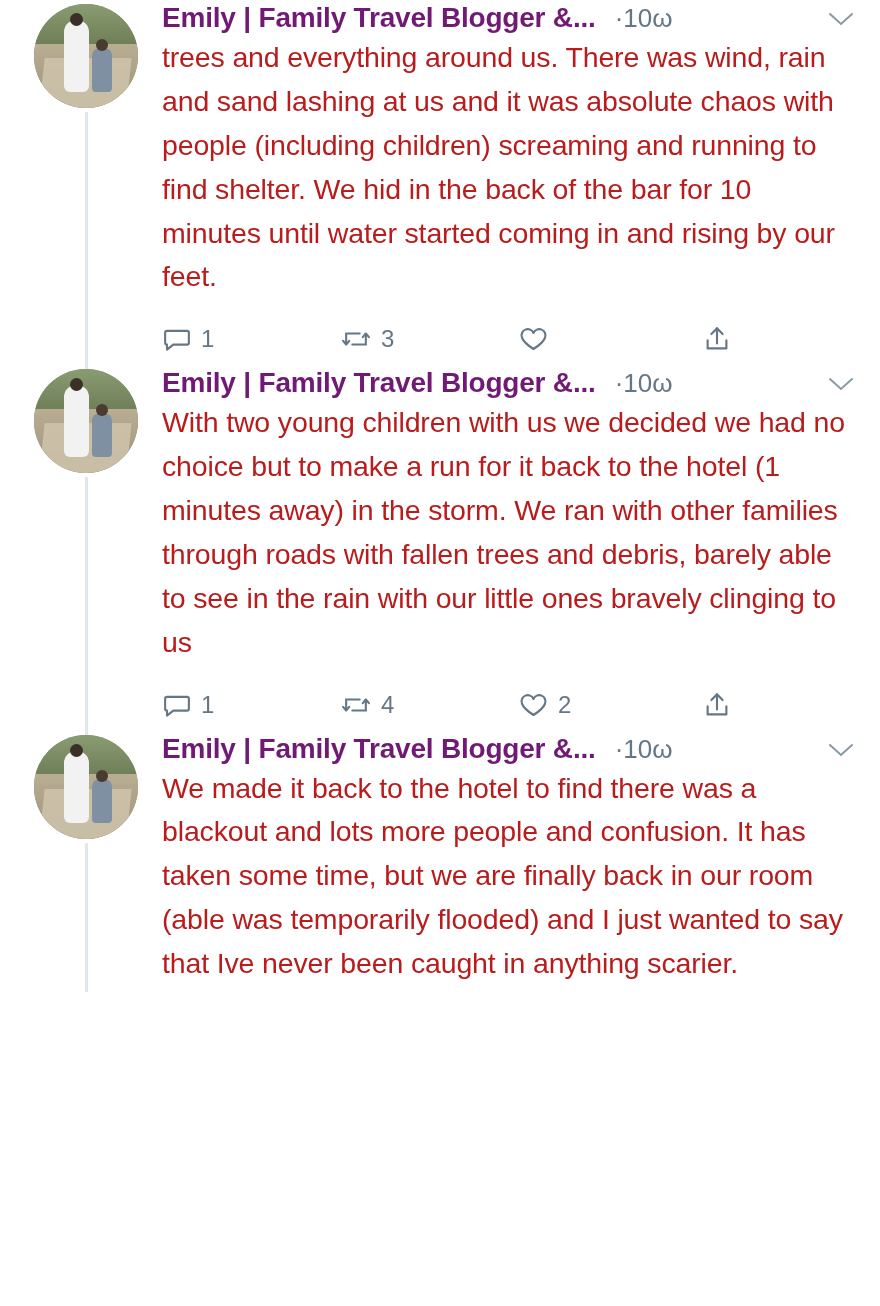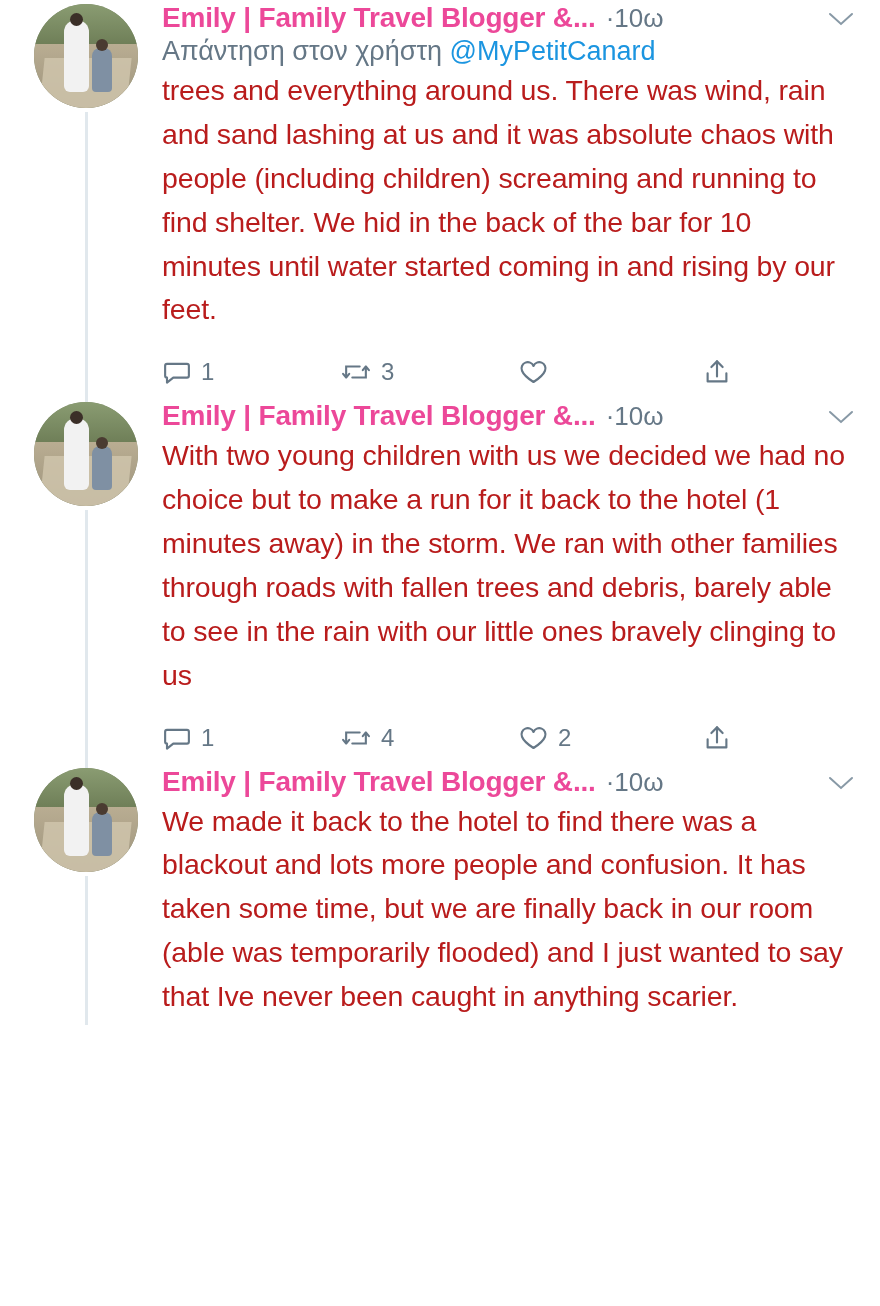--- a/index.html
+++ b/index.html
@@ -108,27 +108,27 @@
 
   .head-row {
     display: flex;
     align-items: baseline;
     gap: 6px;
     white-space: nowrap;
   }
   .display-name {
     font-size: 28px;
     font-weight: bold;
-    color: #ec4899;
+    color: #701a75;
     letter-spacing: -0.2px;
   }
   .meta-dot-time {
     font-size: 26px;
     color: #657786;
-    margin-left: 4px;
+    margin-left: 13px;
   }
   .caret {
     margin-left: auto;
     color: #8899a6;
     font-size: 22px;
     line-height: 1;
     padding-left: 14px;
   }
   .caret svg { display:block; }
 
@@ -190,24 +190,20 @@
     <div class="body-col">
       <div class="head-row">
         <span class="display-name">Emily | Family Travel Blogger &amp;...</span>
         <span class="meta-dot-time">·10ω</span>
         <span class="caret">
           <svg width="26" height="16" viewBox="0 0 26 16">
               <path d="M2 3 L13 13 L24 3" fill="none" stroke="#8899a6" stroke-width="2" stroke-linecap="round"></path>
             </svg>
         </span>
       </div>
-      <div class="reply-line">
-        <span>Απάντηση στον χρήστη</span>
-        <span class="handle">@MyPetitCanard</span>
-      </div>
       <div class="tweet-text">trees and everything around us. There was wind, rain and sand lashing at us and it was absolute chaos with people (including children) screaming and running to find shelter. We hid in the back of the bar for 10 minutes until water started coming in and rising by our feet.</div>
 
       <div class="actions">
         <div class="action">
           <span>
             <svg width="30" height="30" viewBox="0 0 24 24">
                 <path d="M4 5.5h16a1.5 1.5 0 0 1 1.5 1.5v8a1.5 1.5 0 0 1-1.5 1.5H9l-5 4v-4H4A1.5 1.5 0 0 1 2.5 15V7A1.5 1.5 0 0 1 4 5.5z" fill="none" stroke="#657786" stroke-width="1.7" stroke-linejoin="round"></path>
               </svg>
           </span>
           <span>1</span>

